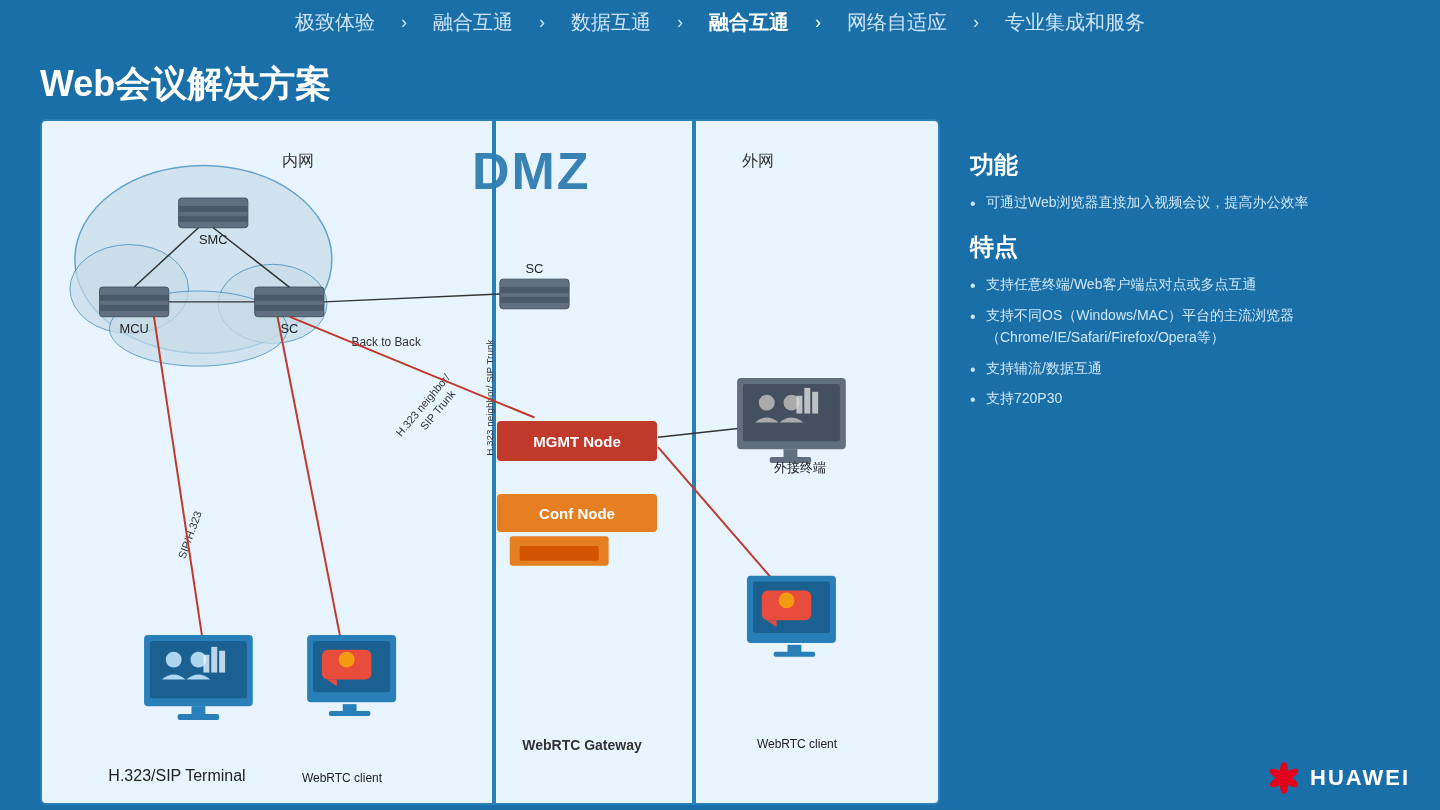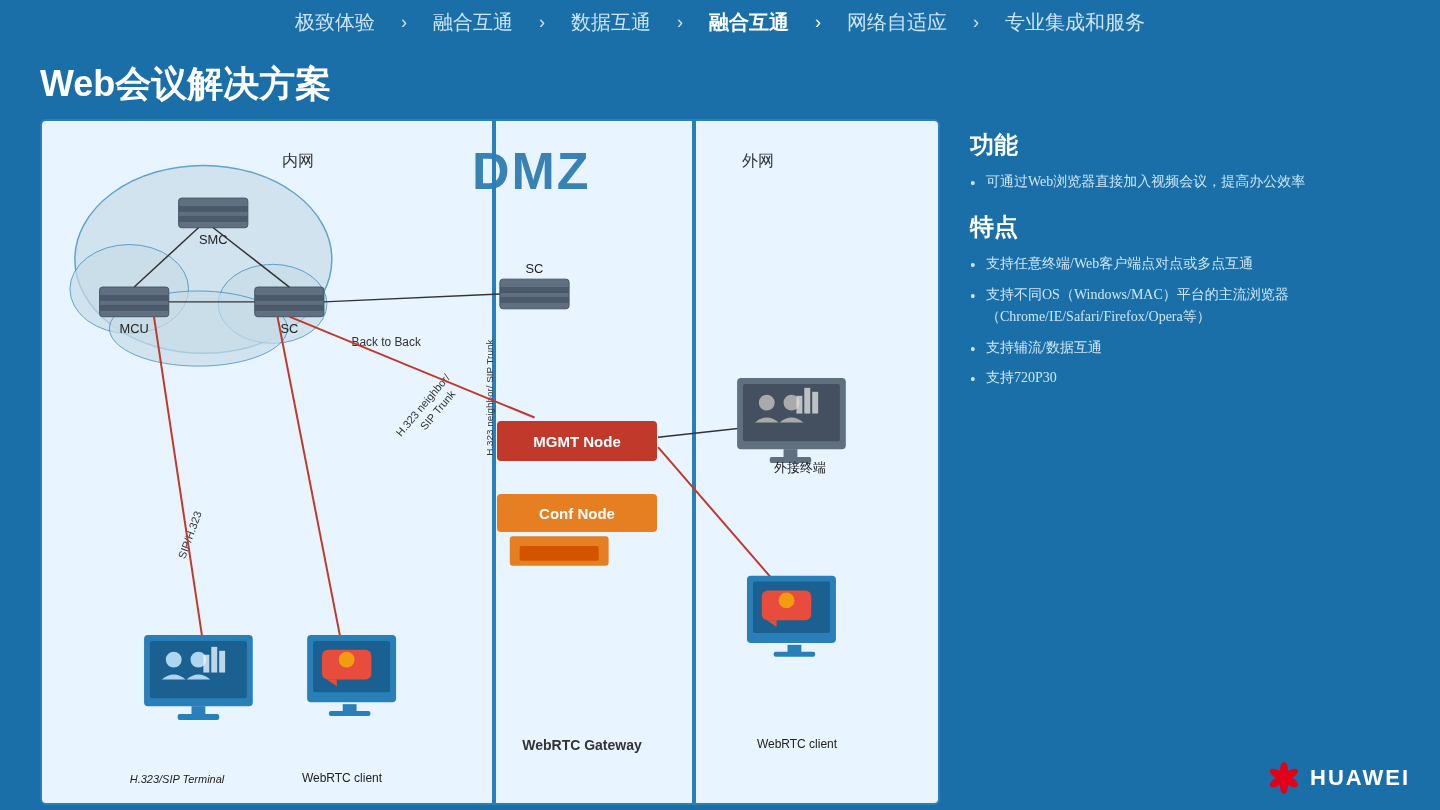--- a/index.html
+++ b/index.html
@@ -168,36 +168,36 @@
     .info-panel {
       flex: 1;
       color: #fff;
       padding: 10px 0 0 10px;
     }
     .info-section-title {
       font-size: 24px;
       font-weight: bold;
       color: #fff;
       margin-bottom: 10px;
+      margin-top: 20px;
     }
     .info-section-title.second {
       margin-top: 18px;
     }
     .info-list {
       list-style: none;
       padding: 0;
     }
     .info-list li {
       font-size: 14px;
       color: #cde7f8;
       margin-bottom: 8px;
       padding-left: 16px;
       position: relative;
       line-height: 1.6;
-      font-family: Liberation Serif, serif;
     }
     .info-list li::before {
       content: '•';
       position: absolute;
       left: 0;
       color: #cde7f8;
       font-size: 16px;
     }
 
     
@@ -379,21 +379,21 @@
     </div>
 
     <div class="webrtc-gw-label">
       <span>WebRTC Gateway</span>
     </div>
 
     <div style="position:absolute;top:338px;left:698px;font-size:13px;color:#222;text-align:center;width:120px;">外接终端</div>
 
     <div style="position:absolute;bottom:52px;left:695px;font-size:12px;color:#222;text-align:center;width:120px;">WebRTC client</div>
 
-    <div style="position:absolute;bottom:18px;left:65px;font-size:11px;color:#222;text-align:center;width:140px;font-style:italic;">H.323/SIP Terminal</div>
+    <div style="position:absolute;bottom:18px;left:65px;font-size:16px;color:#222;text-align:center;width:140px;">H.323/SIP Terminal</div>
 
     <div style="position:absolute;bottom:18px;left:240px;font-size:12px;color:#222;text-align:center;width:120px;">WebRTC client</div>
 
   </div>
 
   <div class="info-panel">
 
     <div class="info-section-title">功能</div>
     <ul class="info-list">
       <li>可通过Web浏览器直接加入视频会议，提高办公效率</li>

